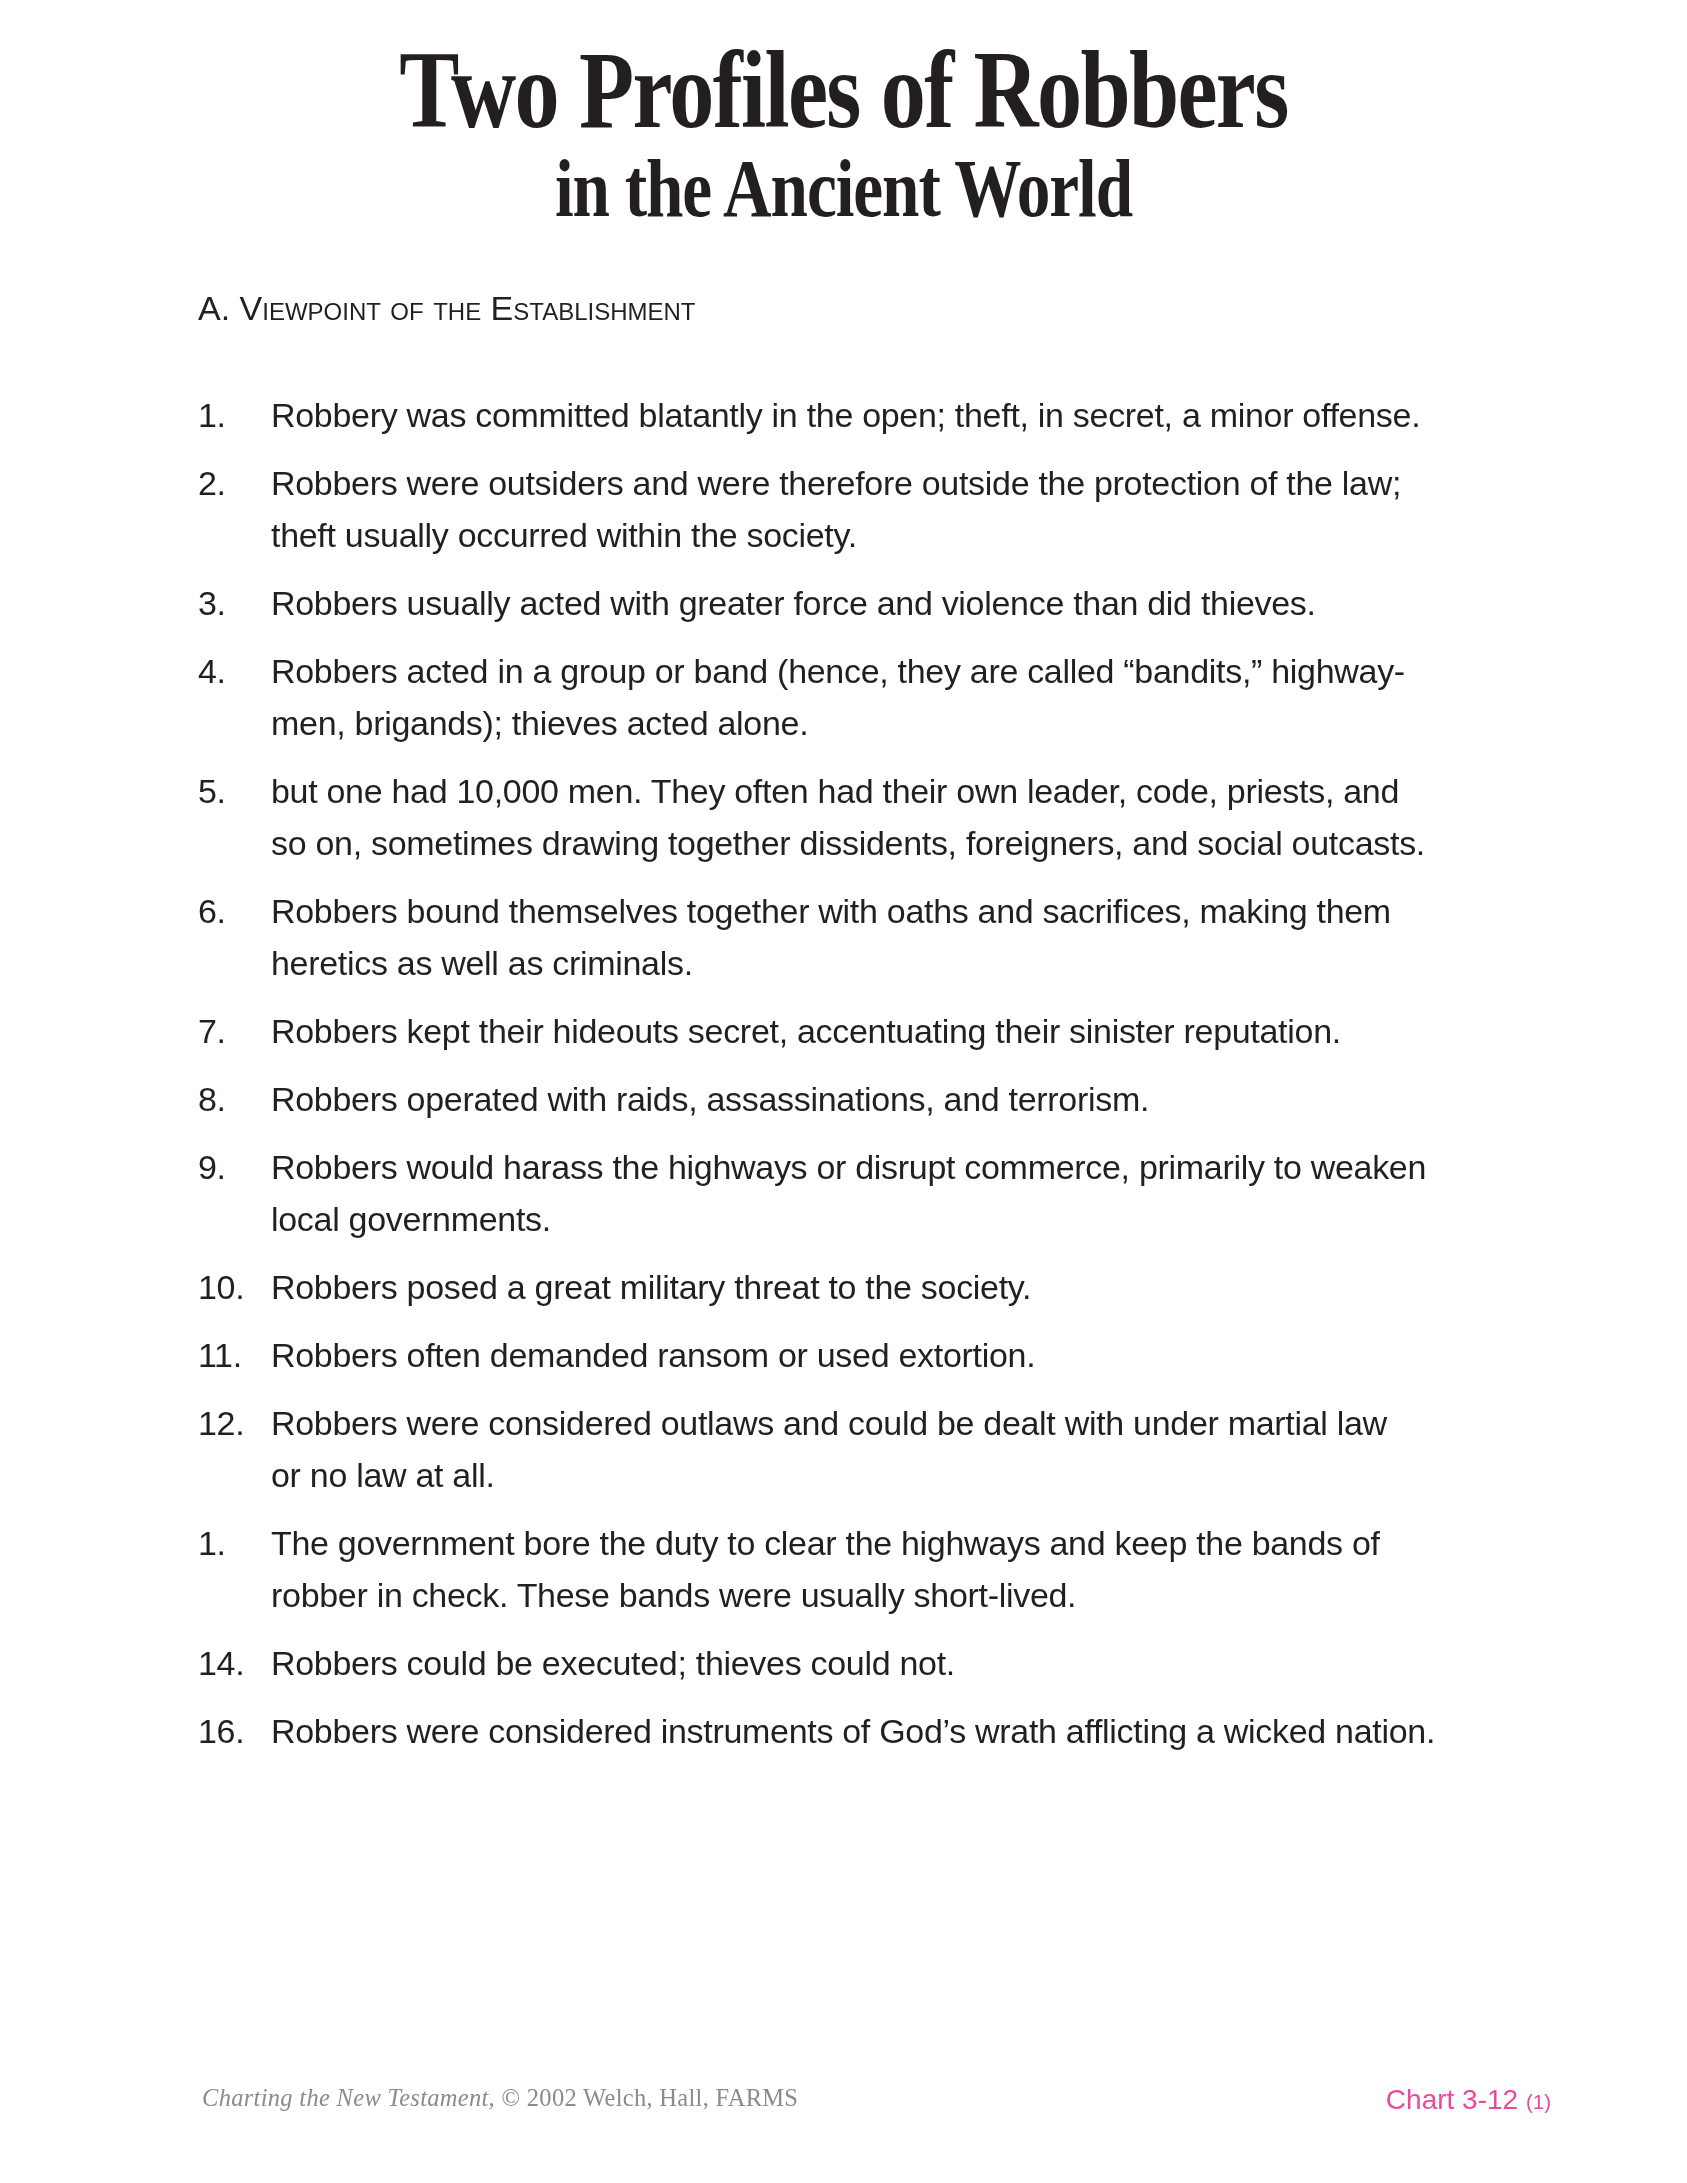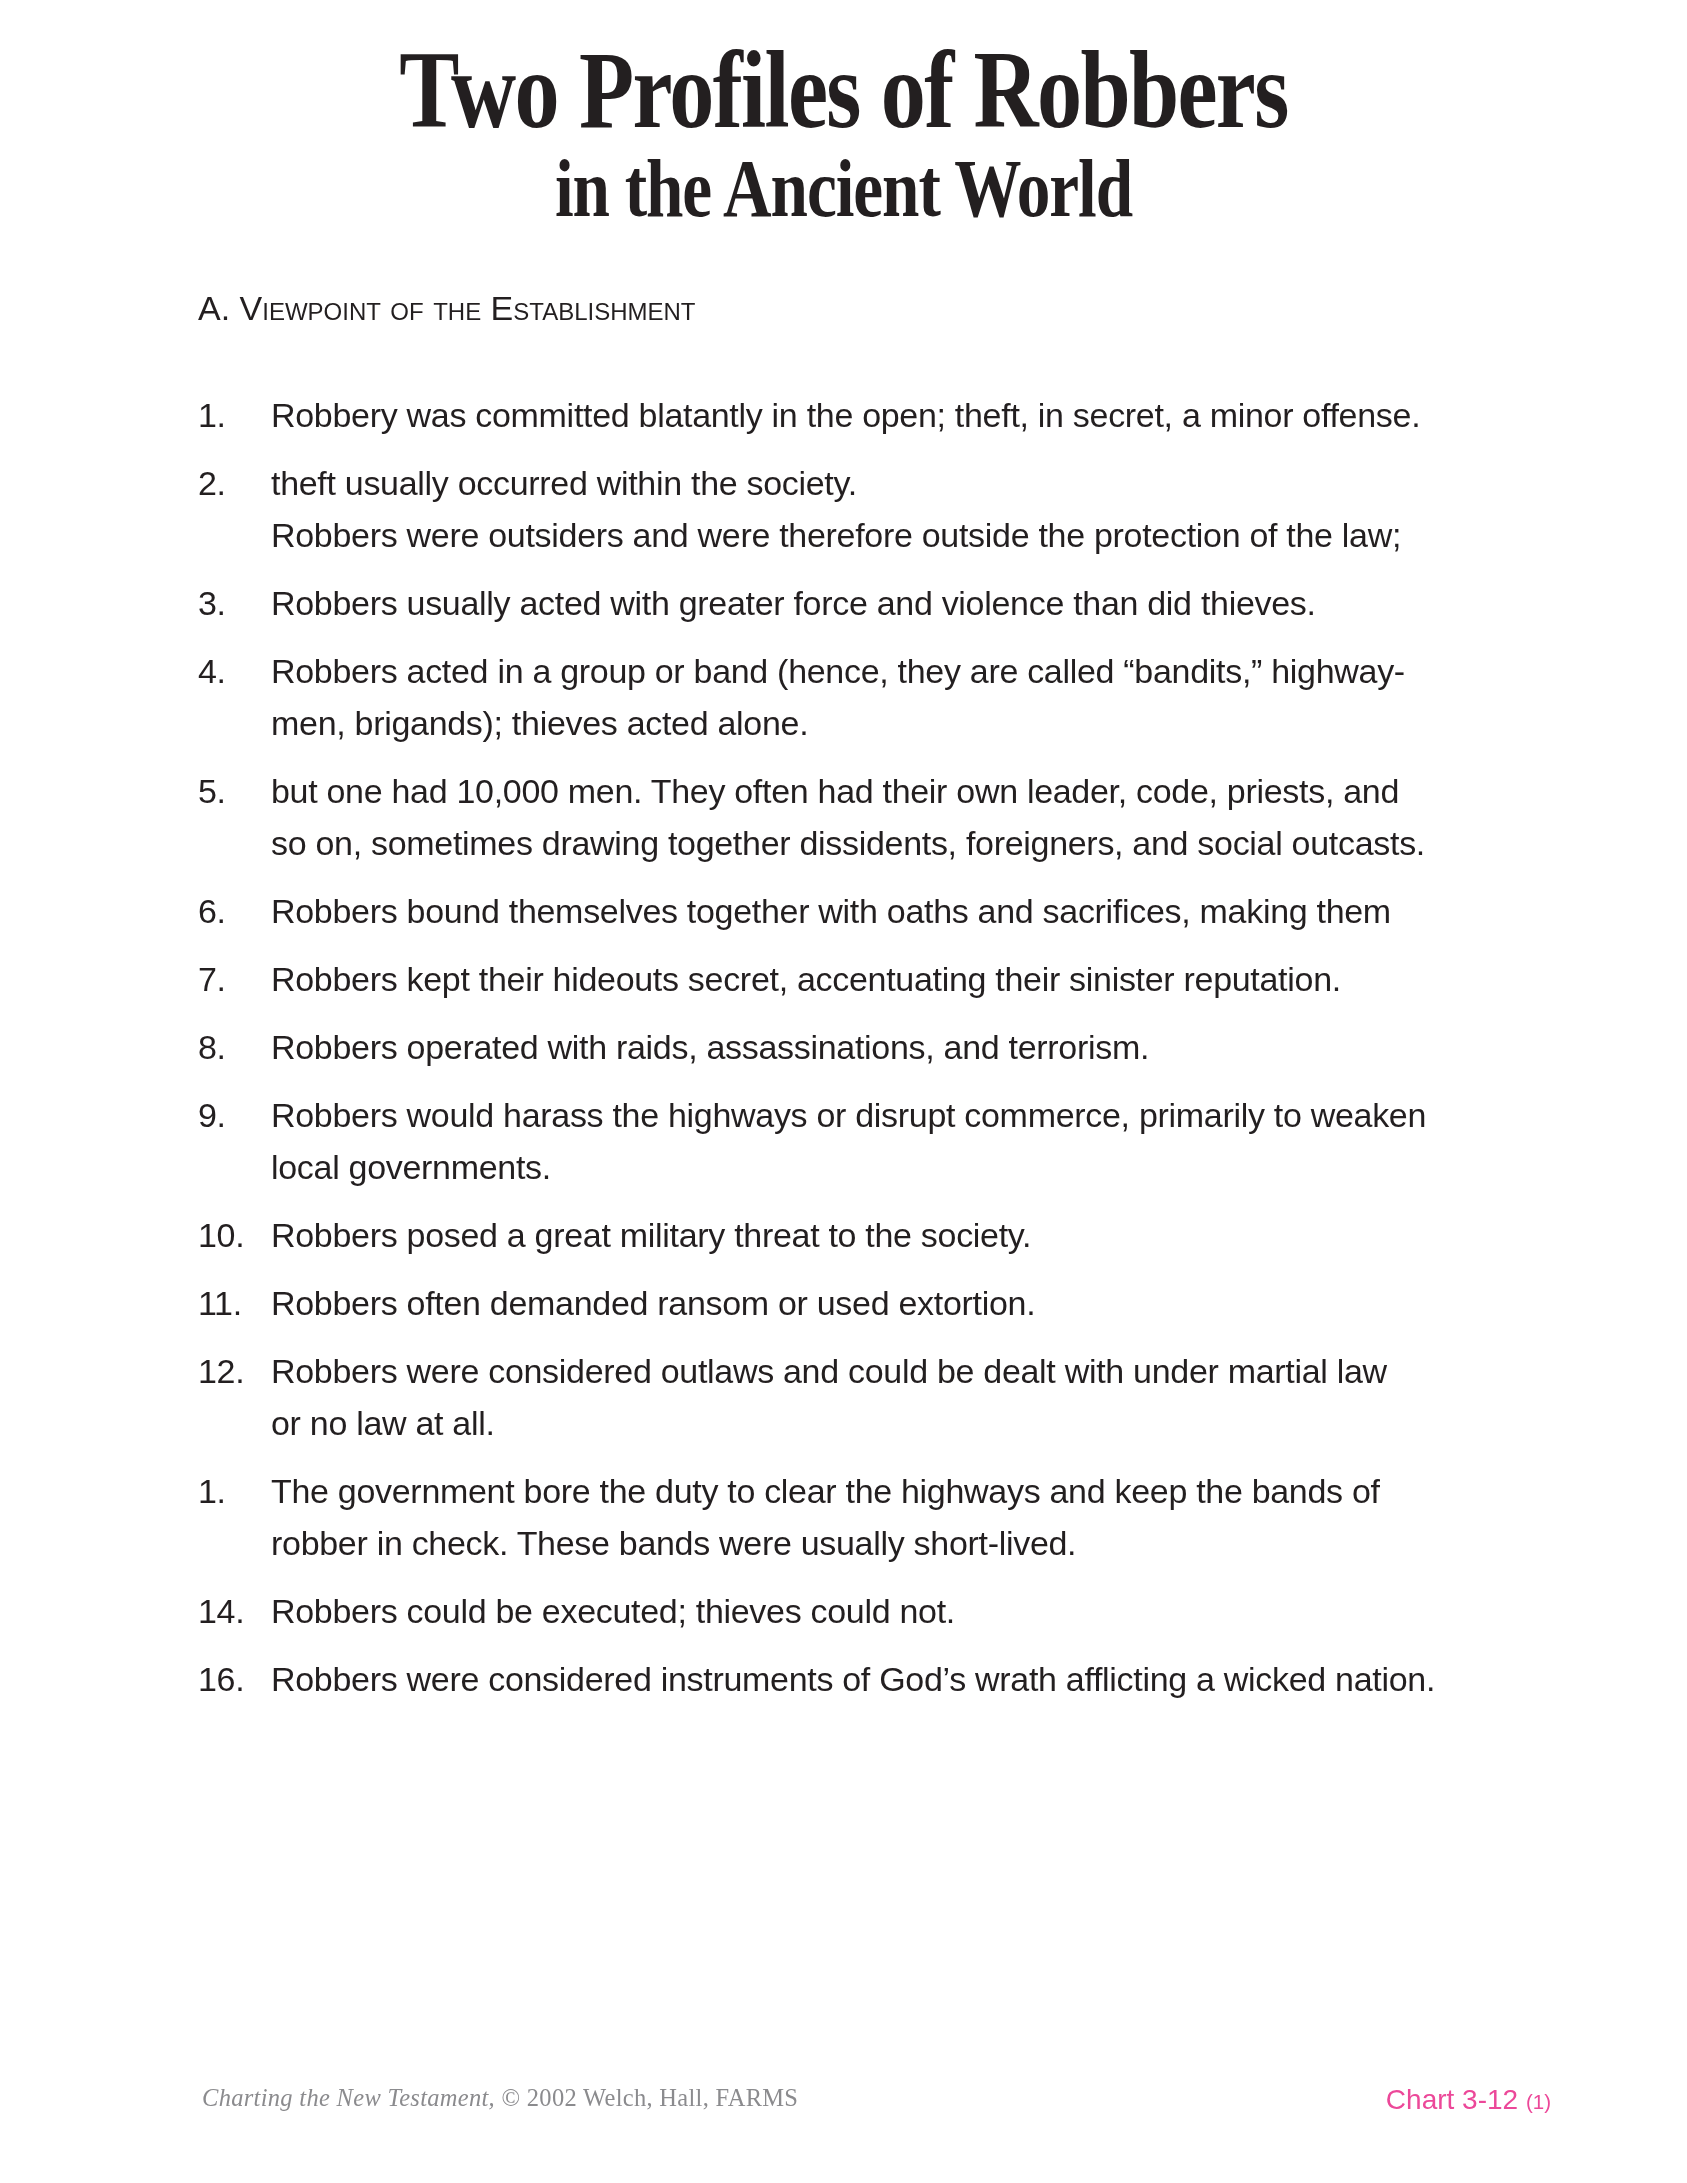--- a/index.html
+++ b/index.html
@@ -104,22 +104,22 @@
 <div class="item-list">
     <div class="item">
       <div class="num">1.</div>
       <div class="lines">
         <div class="line">Robbery was committed blatantly in the open; theft, in secret, a minor offense.</div>
       </div>
     </div>
     <div class="item">
       <div class="num">2.</div>
       <div class="lines">
+        <div class="line">Robbers were outsiders and were therefore outside the protection of the law;</div>
         <div class="line">theft usually occurred within the society.</div>
-        <div class="line">Robbers were outsiders and were therefore outside the protection of the law;</div>
       </div>
     </div>
     <div class="item">
       <div class="num">3.</div>
       <div class="lines">
         <div class="line">Robbers usually acted with greater force and violence than did thieves.</div>
       </div>
     </div>
     <div class="item">
       <div class="num">4.</div>
@@ -132,20 +132,21 @@
       <div class="num">5.</div>
       <div class="lines">
         <div class="line">but one had 10,000 men. They often had their own leader, code, priests, and</div>
         <div class="line">so on, sometimes drawing together dissidents, foreigners, and social outcasts.</div>
       </div>
     </div>
     <div class="item">
       <div class="num">6.</div>
       <div class="lines">
         <div class="line">Robbers bound themselves together with oaths and sacrifices, making them</div>
+        <div class="line">heretics as well as criminals.</div>
       </div>
     </div>
     <div class="item">
       <div class="num">7.</div>
       <div class="lines">
         <div class="line">Robbers kept their hideouts secret, accentuating their sinister reputation.</div>
       </div>
     </div>
     <div class="item">
       <div class="num">8.</div>

